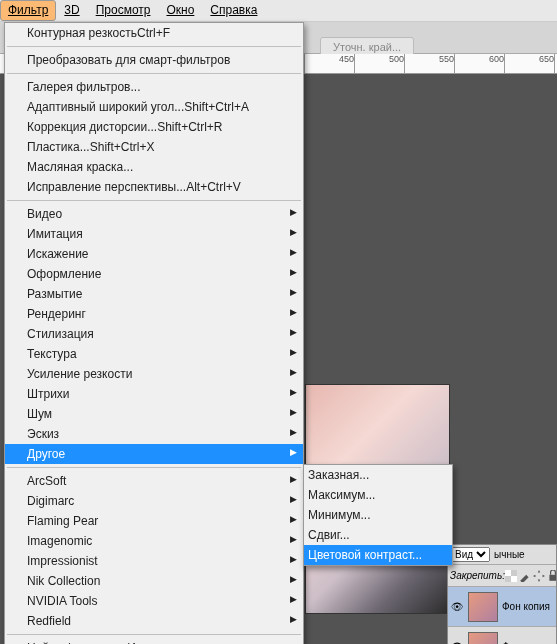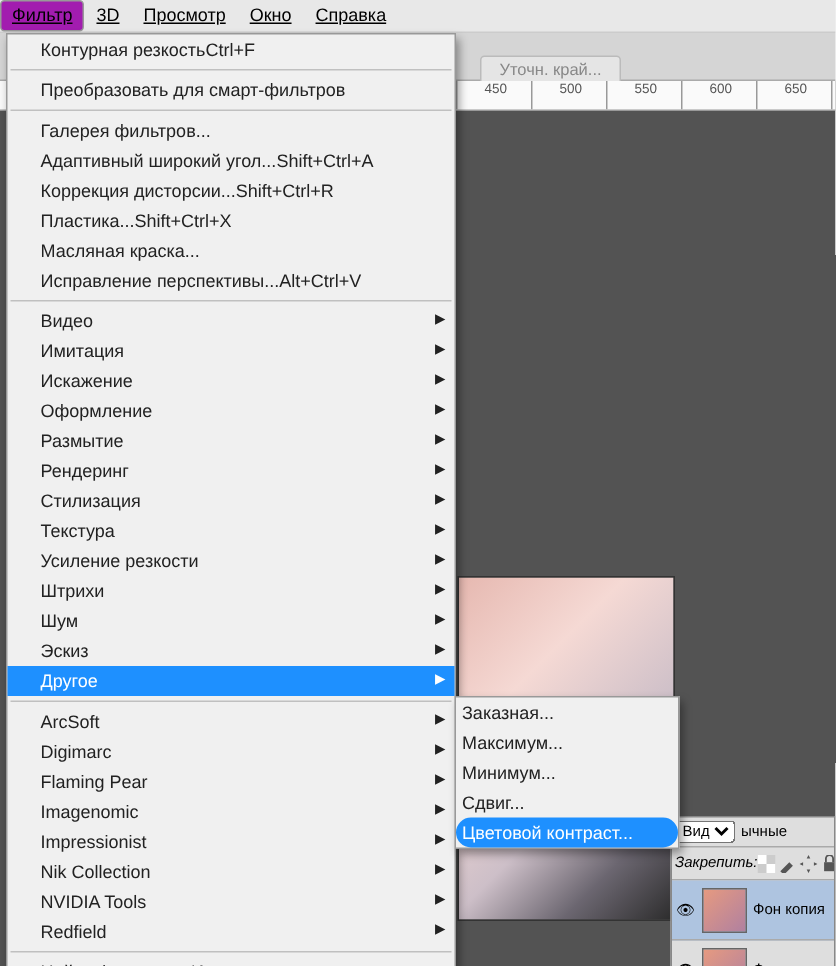--- a/index.html
+++ b/index.html
@@ -1,43 +1,43 @@
 <!DOCTYPE html>
 <html><head>
 <meta charset="utf-8">
 <style>
   * { box-sizing: border-box; margin: 0; padding: 0; font-family: "Segoe UI", Tahoma, sans-serif; }
   body { width: 557px; height: 644px; background: #f0f0f0; position: relative; overflow: hidden; font-size: 12px; }
   .menubar { height: 22px; background: #e8e8e8; display: flex; border-bottom: 1px solid #ccc; }
   .menu-top { padding: 3px 8px; text-decoration: underline; cursor: default; }
-  .menu-top.active { background: #a21caf; border: 1px solid #999; border-radius: 3px; padding: 2px 7px; }
+  .menu-top.active { background: #fdba74; border: 1px solid #999; border-radius: 3px; padding: 2px 7px; }
   .toolbar { height: 32px; background: #d5d5d5; border-bottom: 1px solid #aaa; display: flex; align-items: center; padding-left: 320px; }
   .tool-btn { font-size: 11px; color: #888; border: 1px solid #bbb; border-radius: 3px; padding: 3px 12px; background: #e5e5e5; margin-top: 19px; }
   .canvas-area { position: absolute; top: 54px; left: 0; right: 0; bottom: 0; background: #535353; }
   .ruler-h { position: absolute; top: 0; left: 0; right: 0; height: 20px; background: #fafafa; display: flex; font-size: 9px; color: #555; overflow: hidden; border-bottom: 1px solid #999; }
-  .ruler-tick { width: 50px; flex: none; position: relative; border-right: 1px solid #999; text-align: center; padding-left: 2px; }
+  .ruler-tick { width: 50px; flex: none; position: relative; border-right: 1px solid #999; text-align: right; padding-left: 2px; }
   .img-block { position: absolute; top: 330px; left: 305px; width: 145px; height: 230px; background: linear-gradient(135deg,#e6b8b0 0%,#f5d9d4 30%,#cdbfc8 60%,#6b6670 80%,#2c2c2c 100%); border: 1px solid #333; }
   .layers-panel { position: absolute; top: 490px; right: 0; width: 110px; height: 155px; background: #dedede; border: 1px solid #888; font-size: 10px; display:flex; flex-direction:column; }
   .lp-head { height: 20px; display: flex; align-items: center; padding: 2px; border-bottom: 1px solid #aaa; white-space: nowrap; overflow: hidden; }
   .lp-head select { font-size: 10px; width: 40px; }
   .lp-row { height: 22px; display: flex; align-items: center; padding: 2px; border-bottom: 1px solid #aaa; overflow: hidden; white-space: nowrap; font-style: italic; }
   .lp-lock { display:flex; gap:2px; align-items:center; }
   .lp-lock svg { width: 12px; height: 12px; }
   .lp-layer { height: 40px; display: flex; align-items: center; gap: 4px; padding: 2px; border-bottom: 1px solid #aaa; }
   .lp-layer.sel { background: #aec4e0; }
   .thumb { width: 30px; height: 30px; border: 1px solid #666; background: linear-gradient(135deg,#e69a80,#b080a0); }
   .eye { width: 14px; text-align: center; }
   .dropdown { position: absolute; top: 22px; left: 4px; width: 300px; background: #f0f0f0; border: 1px solid #999; box-shadow: 2px 3px 6px rgba(0,0,0,.4); }
   .dd-item { display: flex; padding: 3px 24px 3px 22px; font-size: 12px; color: #222; cursor: default; position: relative; }
   .dd-item.hl { background: #1e90ff; color: #fff; }
   .dd-item .arrow { position: absolute; right: 6px; font-size: 9px; }
   .dd-sep { height: 1px; background: #c0c0c0; margin: 3px 2px; }
   .submenu { position: absolute; top: 464px; left: 303px; width: 150px; background: #f0f0f0; border: 1px solid #999; box-shadow: 2px 3px 6px rgba(0,0,0,.4); }
   .sub-item { padding: 3px 20px 3px 4px; font-size: 12px; color: #222; }
-  .sub-item.hl { background: #1e90ff; color: #fff; border-radius: 12px; }
+  .sub-item.hl { background: #1e90ff; color: #fff; }
 </style>
 </head>
 <body>
 
 <div class="menubar">
   <div class="menu-top active">Фильтр</div>
   <div class="menu-top">3D</div>
   <div class="menu-top">Просмотр</div>
   <div class="menu-top">Окно</div>
   <div class="menu-top">Справка</div>

